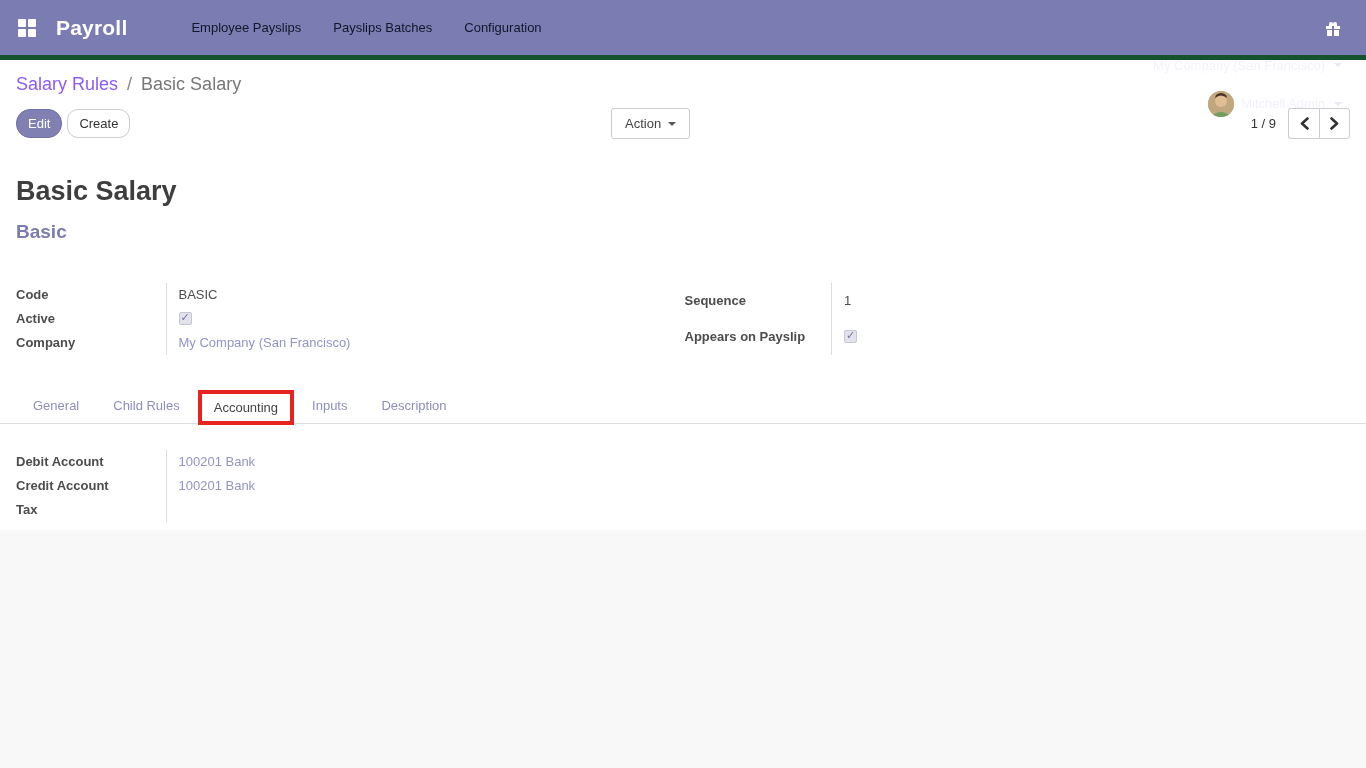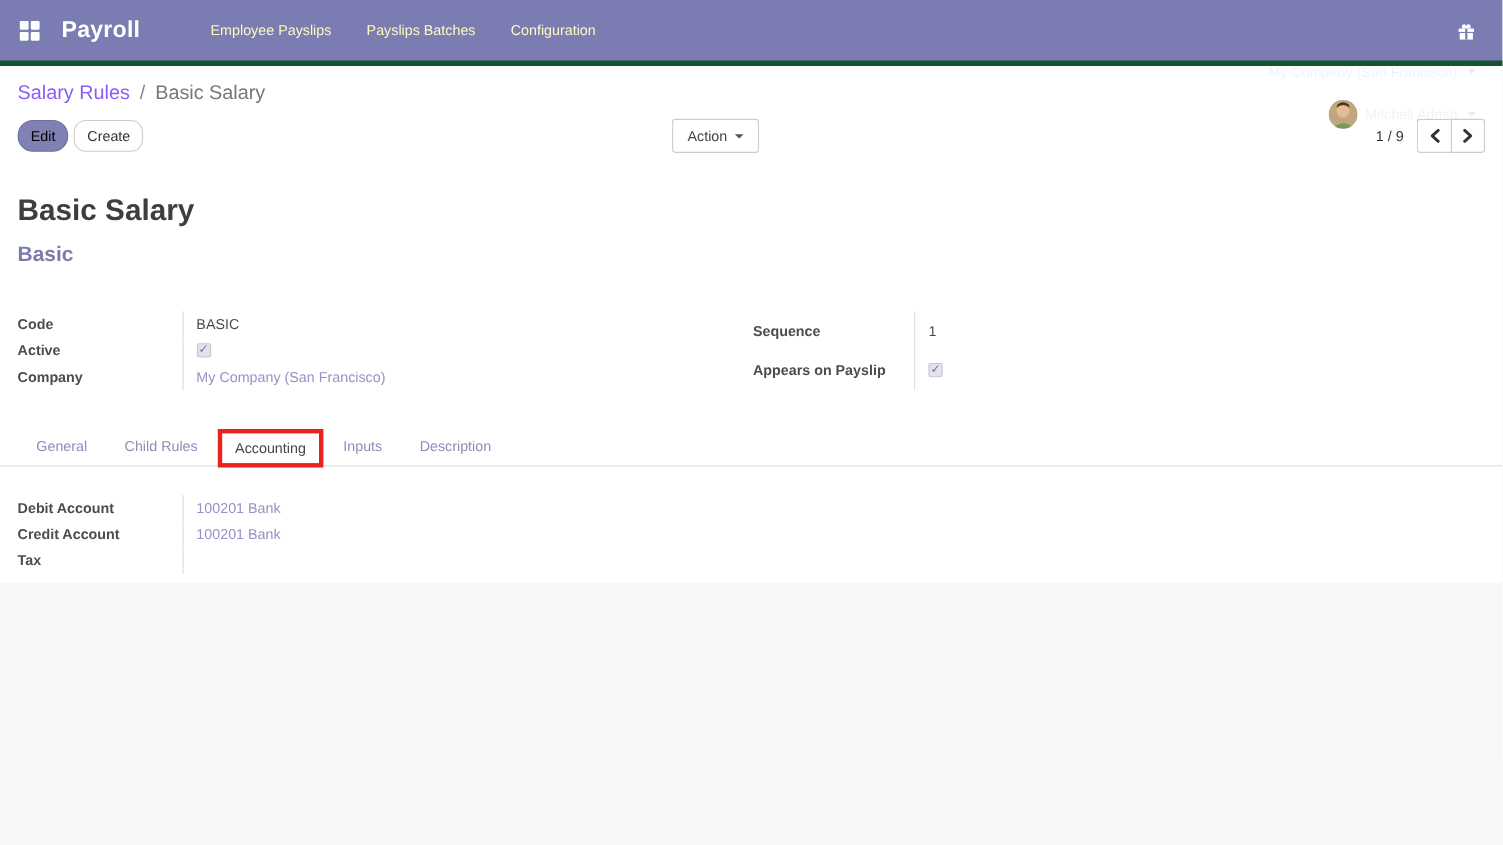--- a/index.html
+++ b/index.html
@@ -12,40 +12,40 @@
   }
   
   .navbar {
     height:60px; background:#7b7cb1; border-bottom:5px solid #14532d;
     display:flex; align-items:center; padding:0 14px; color:#fff;
   }
   .apps-btn { width:22px; height:22px; display:grid; grid-template-columns:8px 8px; grid-template-rows:8px 8px; gap:2px; margin:0 18px 0 2px; cursor:pointer; align-content:center; justify-content:center; }
   .apps-btn span { background:#fdfdfd; border-radius:1px; }
   .brand { font-size:21px; font-weight:bold; color:#fff; letter-spacing:0.2px; margin-right:52px; cursor:pointer; }
   .nav-menu { display:flex; gap:8px; }
-  .nav-item { color:#fef9c3; padding:8px 12px; cursor:pointer; font-size:13px; }
+  .nav-item { color:#0f172a; padding:8px 12px; cursor:pointer; font-size:13px; }
   .systray { margin-left:auto; display:flex; align-items:flex-end; gap:6px;flex-direction:column; }
   .tray-btn { position:relative; padding:6px 10px; cursor:pointer; display:flex; align-items:center; }
   .badge {
     position:absolute; top:0; left:18px; background:#00a09d; color:#fff;
     font-size:10px; line-height:1; padding:3px 6px; border-radius:8px; font-weight:bold;
   }
   .company-switcher, .user-menu { display:flex; align-items:center; gap:7px; padding:6px 10px; cursor:pointer; color:#f2f3fa; font-size:13px; }
   .caret { width:0; height:0; border-left:4px solid transparent; border-right:4px solid transparent; border-top:4px solid #e8e9f5; margin-left:2px; }
   .avatar { width:26px; height:26px; border-radius:50%; overflow:hidden; background:#c9b08e; flex:0 0 auto; }
   
   .main { background:#fff; height:470px; overflow:hidden; }
   .control-panel { padding:14px 16px 0 16px; }
   .breadcrumb { font-size:18px; margin-bottom:13px; }
   .breadcrumb .bc-link { color:#8b5cf6; cursor:pointer; }
   .breadcrumb .bc-sep { color:#888; margin:0 4px; }
   .breadcrumb .bc-current { color:#777; }
   .cp-row { display:flex; align-items:center; }
   .btn { font-size:13px; border-radius:3px; padding:6px 11px; cursor:pointer; border:1px solid transparent; background:#fff; color:#444; }
-  .btn-primary { background:#8180b2; border-color:#706fa3; color:#000000; margin-right:5px;border-radius:14px; }
+  .btn-primary { background:#8180b2; border-color:#706fa3; color:#ffffff; margin-right:5px;border-radius:14px; }
   .btn-default { border-color:#ccc; color:#333;border-radius:11px; }
   .action-wrap { margin:0 auto; position:relative; left:-40px; }
   .btn-action { border-color:#ccc; display:flex; align-items:center; gap:7px; padding:7px 13px; }
   .caret-dark { width:0; height:0; border-left:4px solid transparent; border-right:4px solid transparent; border-top:4px solid #555; }
   .pager { display:flex; align-items:center; gap:12px; }
   .pager-value { color:#333; font-size:13px; cursor:pointer; }
   .pager-btns { display:flex; }
   .pager-btn { width:31px; height:31px; background:#fff; border:1px solid #ccc; display:flex; align-items:center; justify-content:center; cursor:pointer; }
   .pager-btn.prev { border-radius:3px 0 0 3px; border-right:none; }
   .pager-btn.next { border-radius:0 3px 3px 0; }

